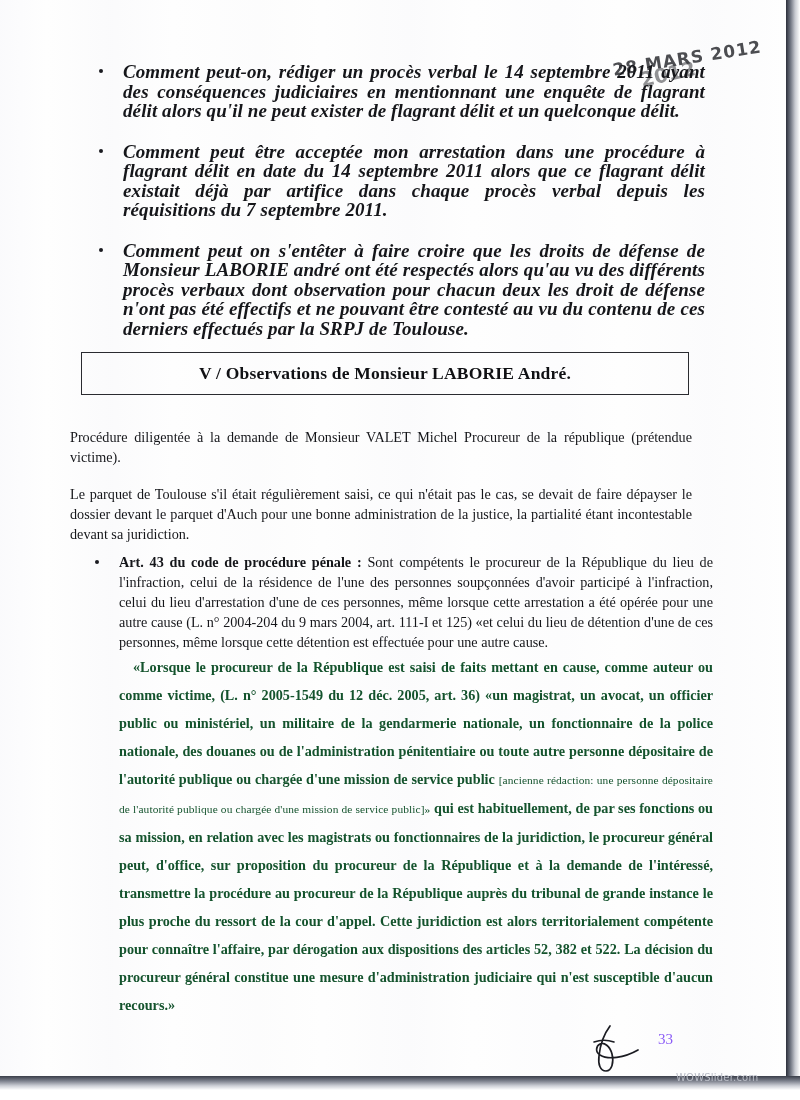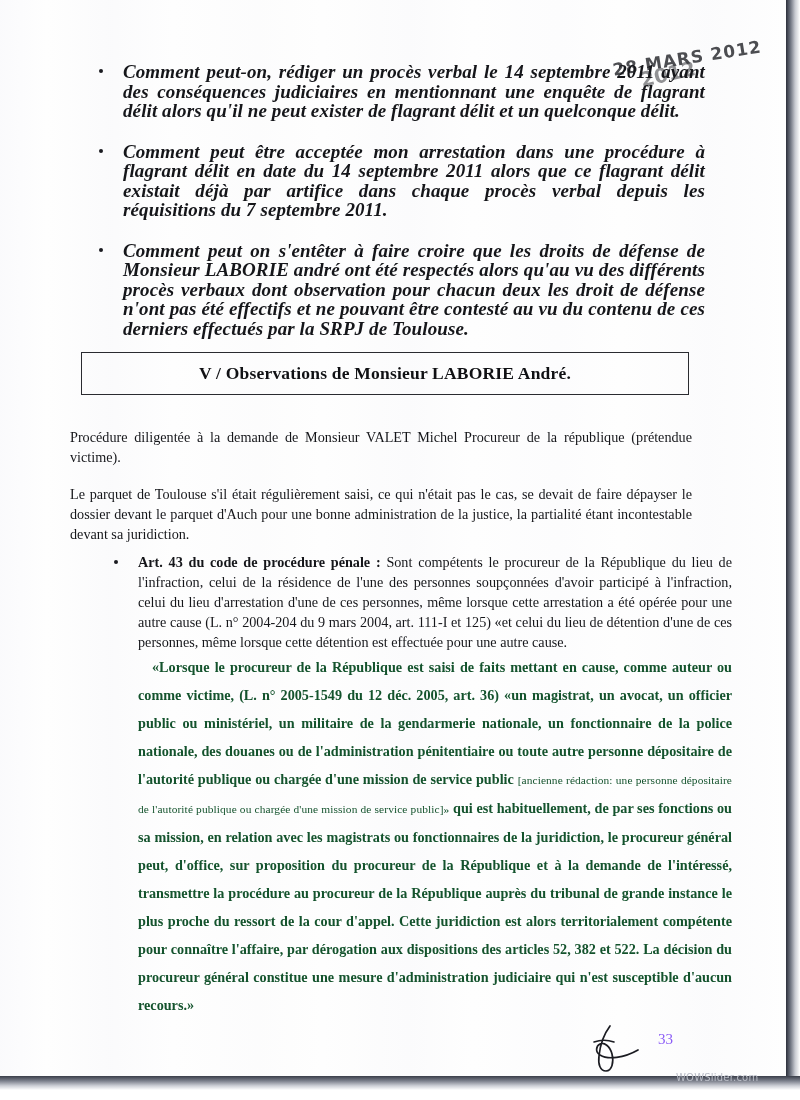--- a/index.html
+++ b/index.html
@@ -170,21 +170,21 @@
   }
   #para-parquet {
     left: 70px;
     top: 485px;
     width: 622px;
   }
 
   
   #article-block {
     position: absolute;
-    left: 110px;
+    left: 91px;
     top: 553px;
     width: 594px;
     padding-left: 28px;
     box-sizing: content-box;
   }
   #article-block .dot {
     position: absolute;
     left: 4px;
     top: 7px;
     width: 4px;

